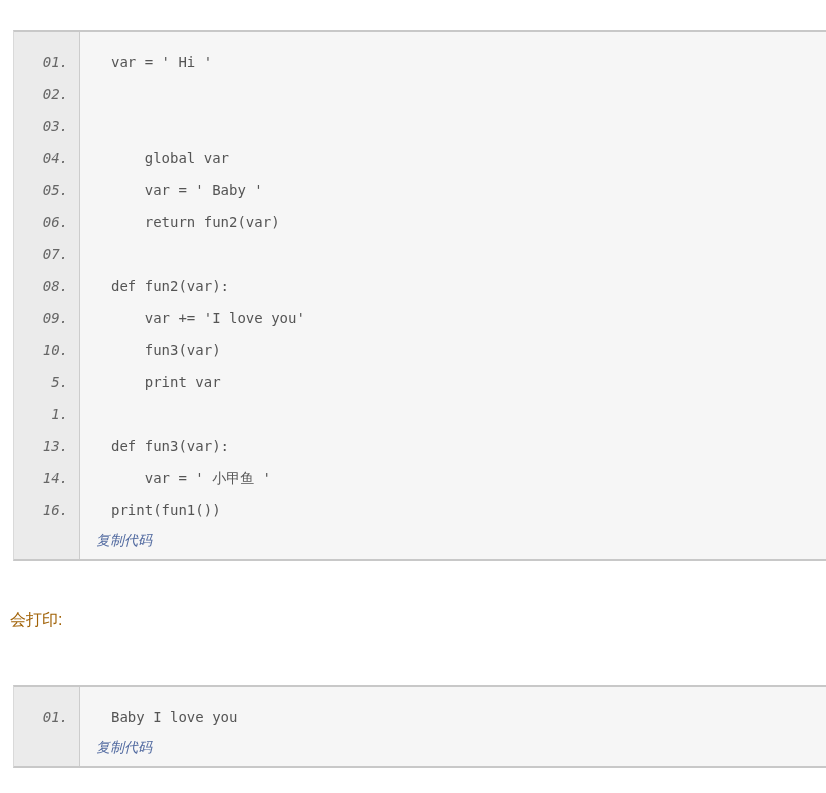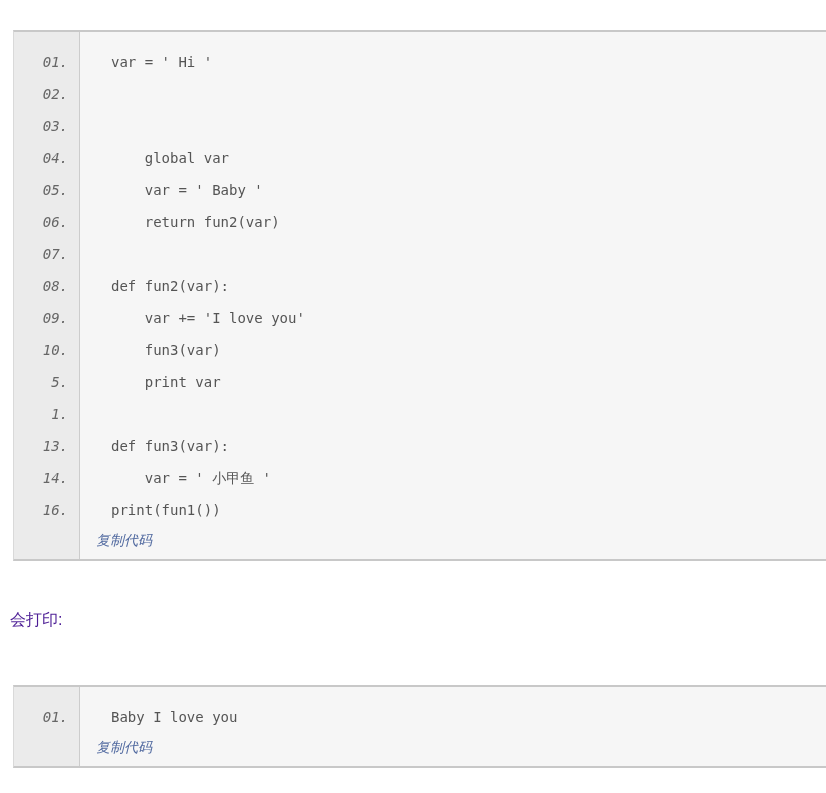--- a/index.html
+++ b/index.html
@@ -54,21 +54,21 @@
     color: #4e679e;
     font-size: 14px;
     text-decoration: none;
     cursor: pointer;
     font-style: italic;
   }
   .between-text {
     margin: 50px 0 56px 10px;
     font-size: 16px;
     line-height: 18px;
-    color: #4c1d95;
+    color: #a16207;
   }
 </style>
 </head>
 <body>
 
 <div class="content">
 
   <div class="blockcode">
     <div>
 

